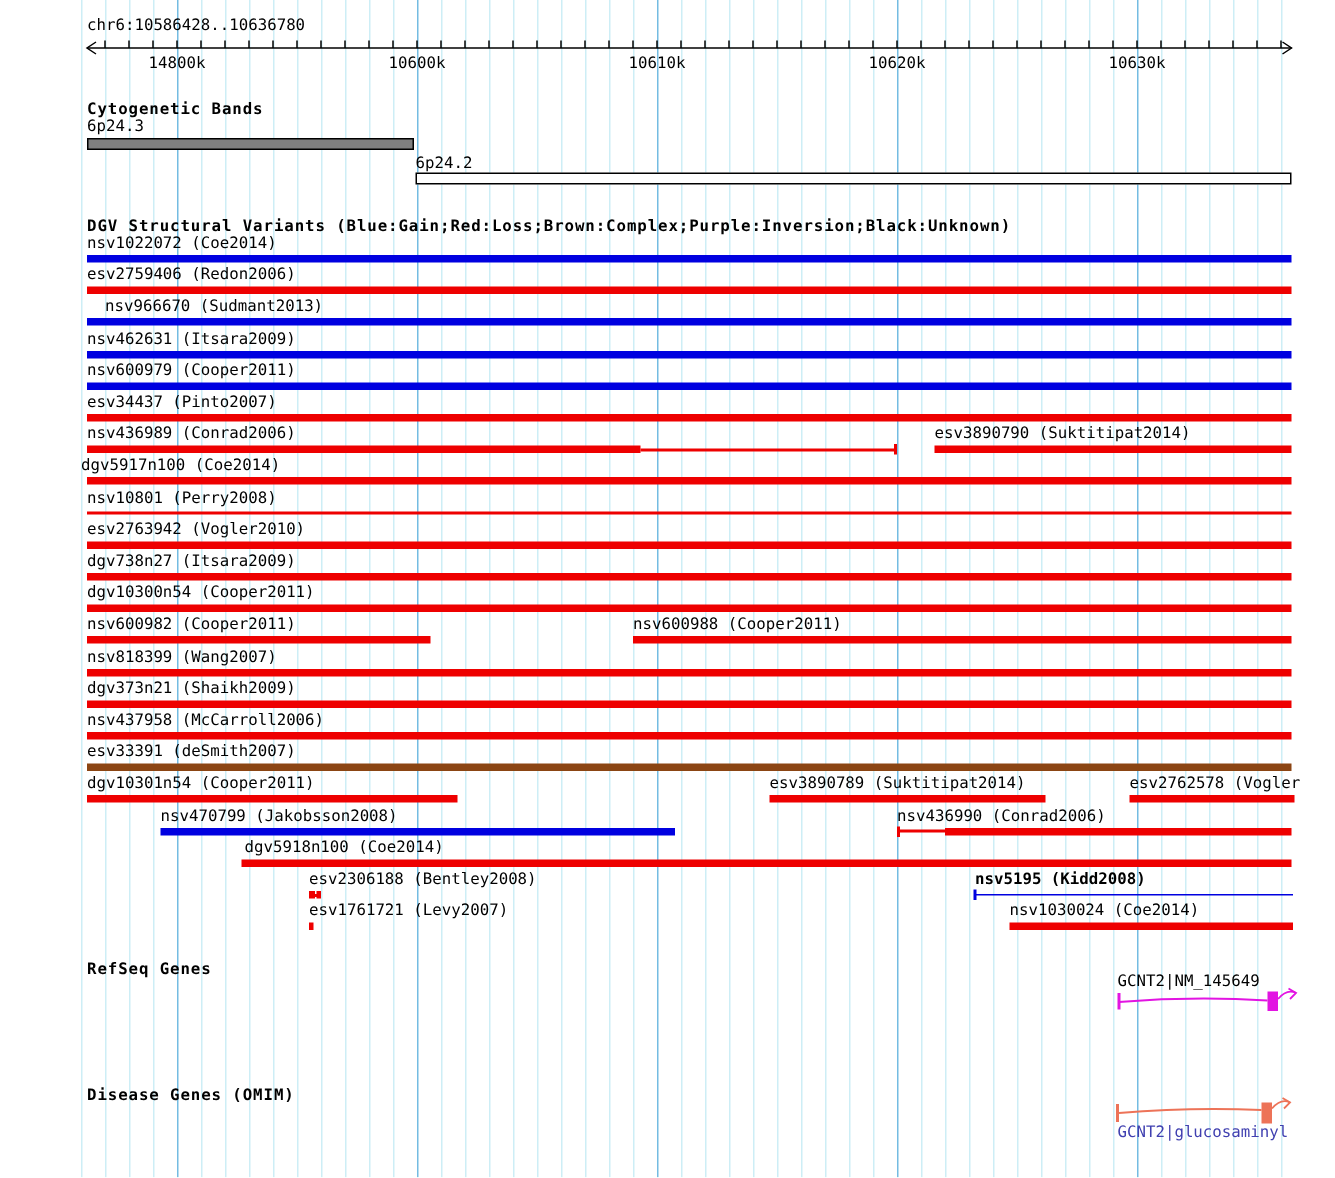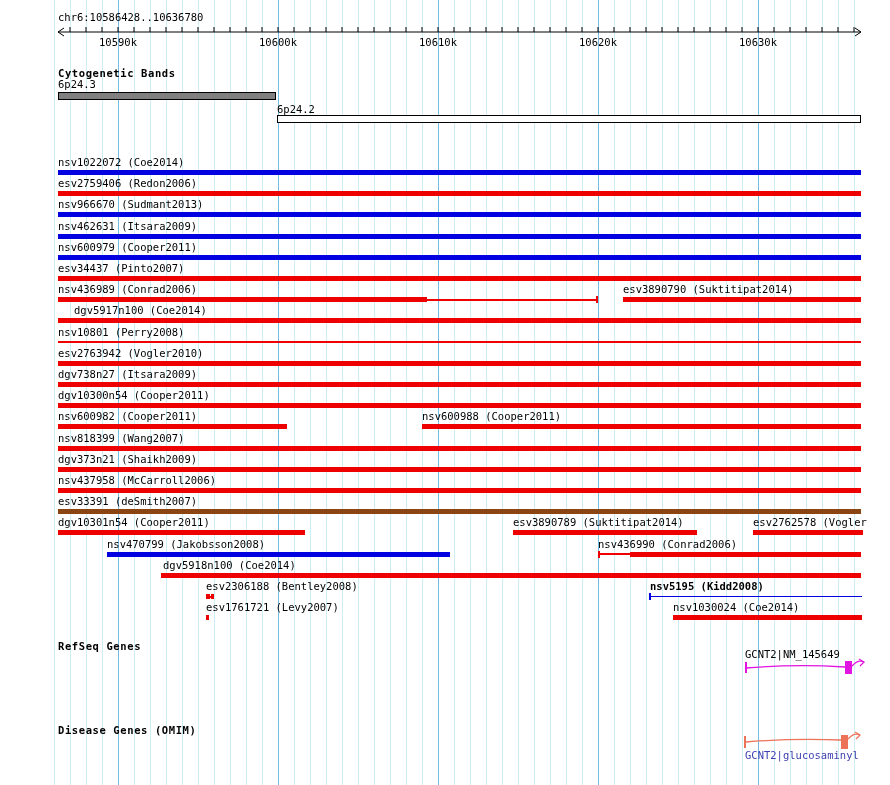--- a/index.html
+++ b/index.html
@@ -70,55 +70,56 @@
       <div class="gridline" style="left: 790px; background: rgb(205, 238, 246);"></div>
       <div class="gridline" style="left: 806px; background: rgb(205, 238, 246);"></div>
       <div class="gridline" style="left: 822px; background: rgb(205, 238, 246);"></div>
       <div class="gridline" style="left: 838px; background: rgb(205, 238, 246);"></div>
       <div class="gridline" style="left: 854px; background: rgb(205, 238, 246);"></div>
       <div class="gridline" style="left: 870px; background: rgb(205, 238, 246);"></div>
     </div>
 
   <div class="lbl" id="ruler-title" style="left:58px; top:12px;">chr6:10586428..10636780</div>
   <div id="tick-labels">
-      <div class="ticklabel" style="left: 118px; top: 37px;">10590k</div>
+      <div class="ticklabel" style="left: 118px; top: 37px;">14800k</div>
       <div class="ticklabel" style="left: 278px; top: 37px;">10600k</div>
       <div class="ticklabel" style="left: 438px; top: 37px;">10610k</div>
       <div class="ticklabel" style="left: 598px; top: 37px;">10620k</div>
       <div class="ticklabel" style="left: 758px; top: 37px;">10630k</div>
     </div>
 
   <div class="hdr" id="cyto-header" style="left:58px; top:68px;">Cytogenetic Bands</div>
   <div id="cyto-bands">
       <div class="lbl" style="left: 58px; top: 79px;">6p24.3</div>
       <div class="band" style="left: 58px; top: 92px; width: 218px; background: rgb(128, 128, 128);"></div>
       <div class="lbl" style="left: 277px; top: 104px;">6p24.2</div>
       <div class="band" style="left: 277px; top: 115px; width: 584px; background: rgb(255, 255, 255);"></div>
     </div>
 
+  <div class="hdr" id="dgv-header" style="left:58px; top:146px;">DGV Structural Variants (Blue:Gain;Red:Loss;Brown:Complex;Purple:Inversion;Black:Unknown)</div>
   <div id="dgv-rows">
       <div class="lbl" style="left: 58px; top: 157px; text-align: right;">nsv1022072 (Coe2014)</div>
       <div class="bar" style="left: 58px; top: 170px; width: 803px; height: 5px; background: rgb(0, 0, 224);"></div>
       <div class="lbl" style="left: 58px; top: 178.2px;">esv2759406 (Redon2006)</div>
       <div class="bar" style="left: 58px; top: 191.2px; width: 803px; height: 5px; background: rgb(238, 0, 0);"></div>
-      <div class="lbl" style="left: 58px; top: 199.4px; text-align: center;">nsv966670 (Sudmant2013)</div>
+      <div class="lbl" style="left: 70px; top: 199.4px; text-align: center;">nsv966670 (Sudmant2013)</div>
       <div class="bar" style="left: 58px; top: 212.4px; width: 803px; height: 5px; background: rgb(0, 0, 224);"></div>
       <div class="lbl" style="left: 58px; top: 220.6px;">nsv462631 (Itsara2009)</div>
       <div class="bar" style="left: 58px; top: 233.6px; width: 803px; height: 5px; background: rgb(0, 0, 224);"></div>
       <div class="lbl" style="left: 58px; top: 241.8px;">nsv600979 (Cooper2011)</div>
       <div class="bar" style="left: 58px; top: 254.8px; width: 803px; height: 5px; background: rgb(0, 0, 224);"></div>
       <div class="lbl" style="left: 58px; top: 263px;">esv34437 (Pinto2007)</div>
       <div class="bar" style="left: 58px; top: 276px; width: 803px; height: 5px; background: rgb(238, 0, 0);"></div>
       <div class="lbl" style="left: 58px; top: 284.2px;">nsv436989 (Conrad2006)</div>
       <div class="bar" style="left: 58px; top: 297.2px; width: 369px; height: 5px; background: rgb(238, 0, 0);"></div>
       <div class="bar" style="left: 427px; top: 298.7px; width: 170px; height: 2px; background: rgb(238, 0, 0);"></div>
       <div class="bar" style="left: 596px; top: 296.2px; width: 2px; height: 7px; background: rgb(238, 0, 0);"></div>
       <div class="lbl" style="left: 623px; top: 284.2px;">esv3890790 (Suktitipat2014)</div>
       <div class="bar" style="left: 623px; top: 297.2px; width: 238px; height: 5px; background: rgb(238, 0, 0);"></div>
-      <div class="lbl" style="left: 74px; top: 305.4px;">dgv5917n100 (Coe2014)</div>
+      <div class="lbl" style="left: 54px; top: 305.4px;">dgv5917n100 (Coe2014)</div>
       <div class="bar" style="left: 58px; top: 318.4px; width: 803px; height: 5px; background: rgb(238, 0, 0);"></div>
       <div class="lbl" style="left: 58px; top: 326.6px;">nsv10801 (Perry2008)</div>
       <div class="bar" style="left: 58px; top: 341.1px; width: 803px; height: 2px; background: rgb(238, 0, 0);"></div>
       <div class="lbl" style="left: 58px; top: 347.8px;">esv2763942 (Vogler2010)</div>
       <div class="bar" style="left: 58px; top: 360.8px; width: 803px; height: 5px; background: rgb(238, 0, 0);"></div>
       <div class="lbl" style="left: 58px; top: 369px;">dgv738n27 (Itsara2009)</div>
       <div class="bar" style="left: 58px; top: 382px; width: 803px; height: 5px; background: rgb(238, 0, 0);"></div>
       <div class="lbl" style="left: 58px; top: 390.2px;">dgv10300n54 (Cooper2011)</div>
       <div class="bar" style="left: 58px; top: 403.2px; width: 803px; height: 5px; background: rgb(238, 0, 0);"></div>
       <div class="lbl" style="left: 58px; top: 411.4px;">nsv600982 (Cooper2011)</div>

